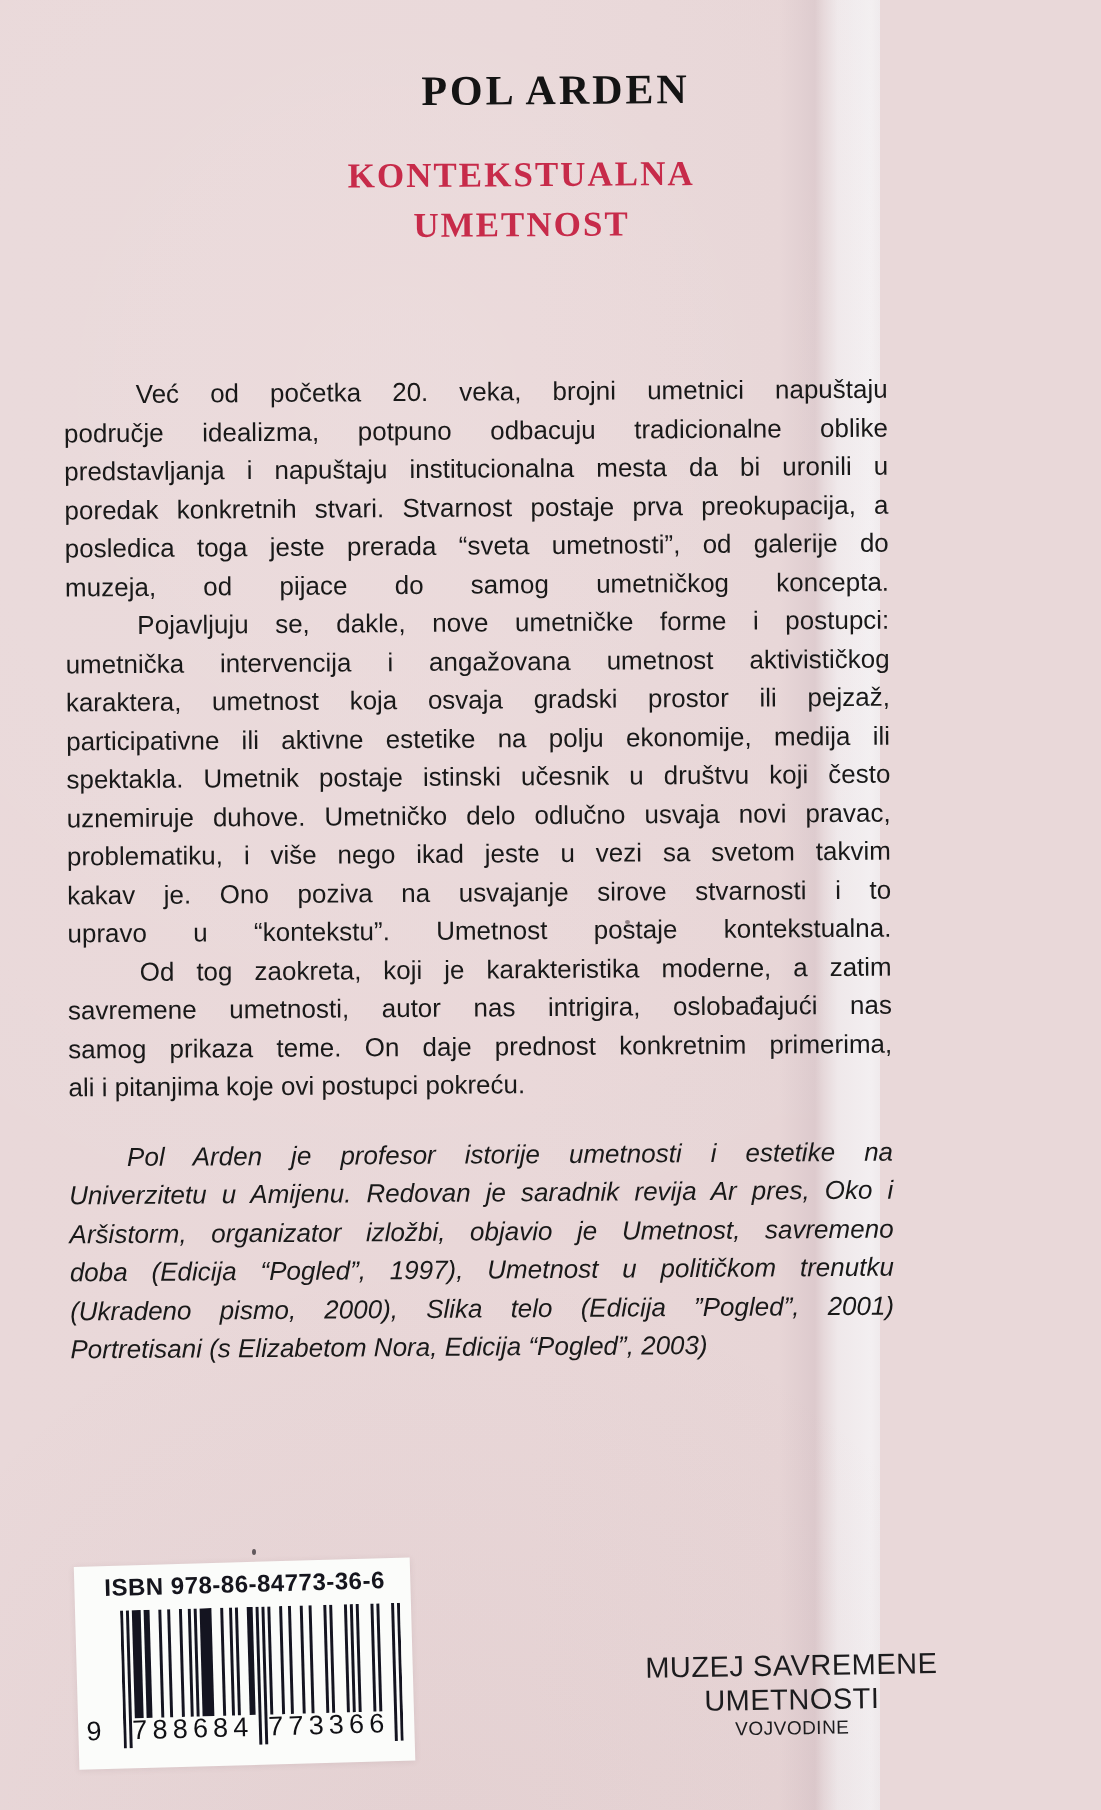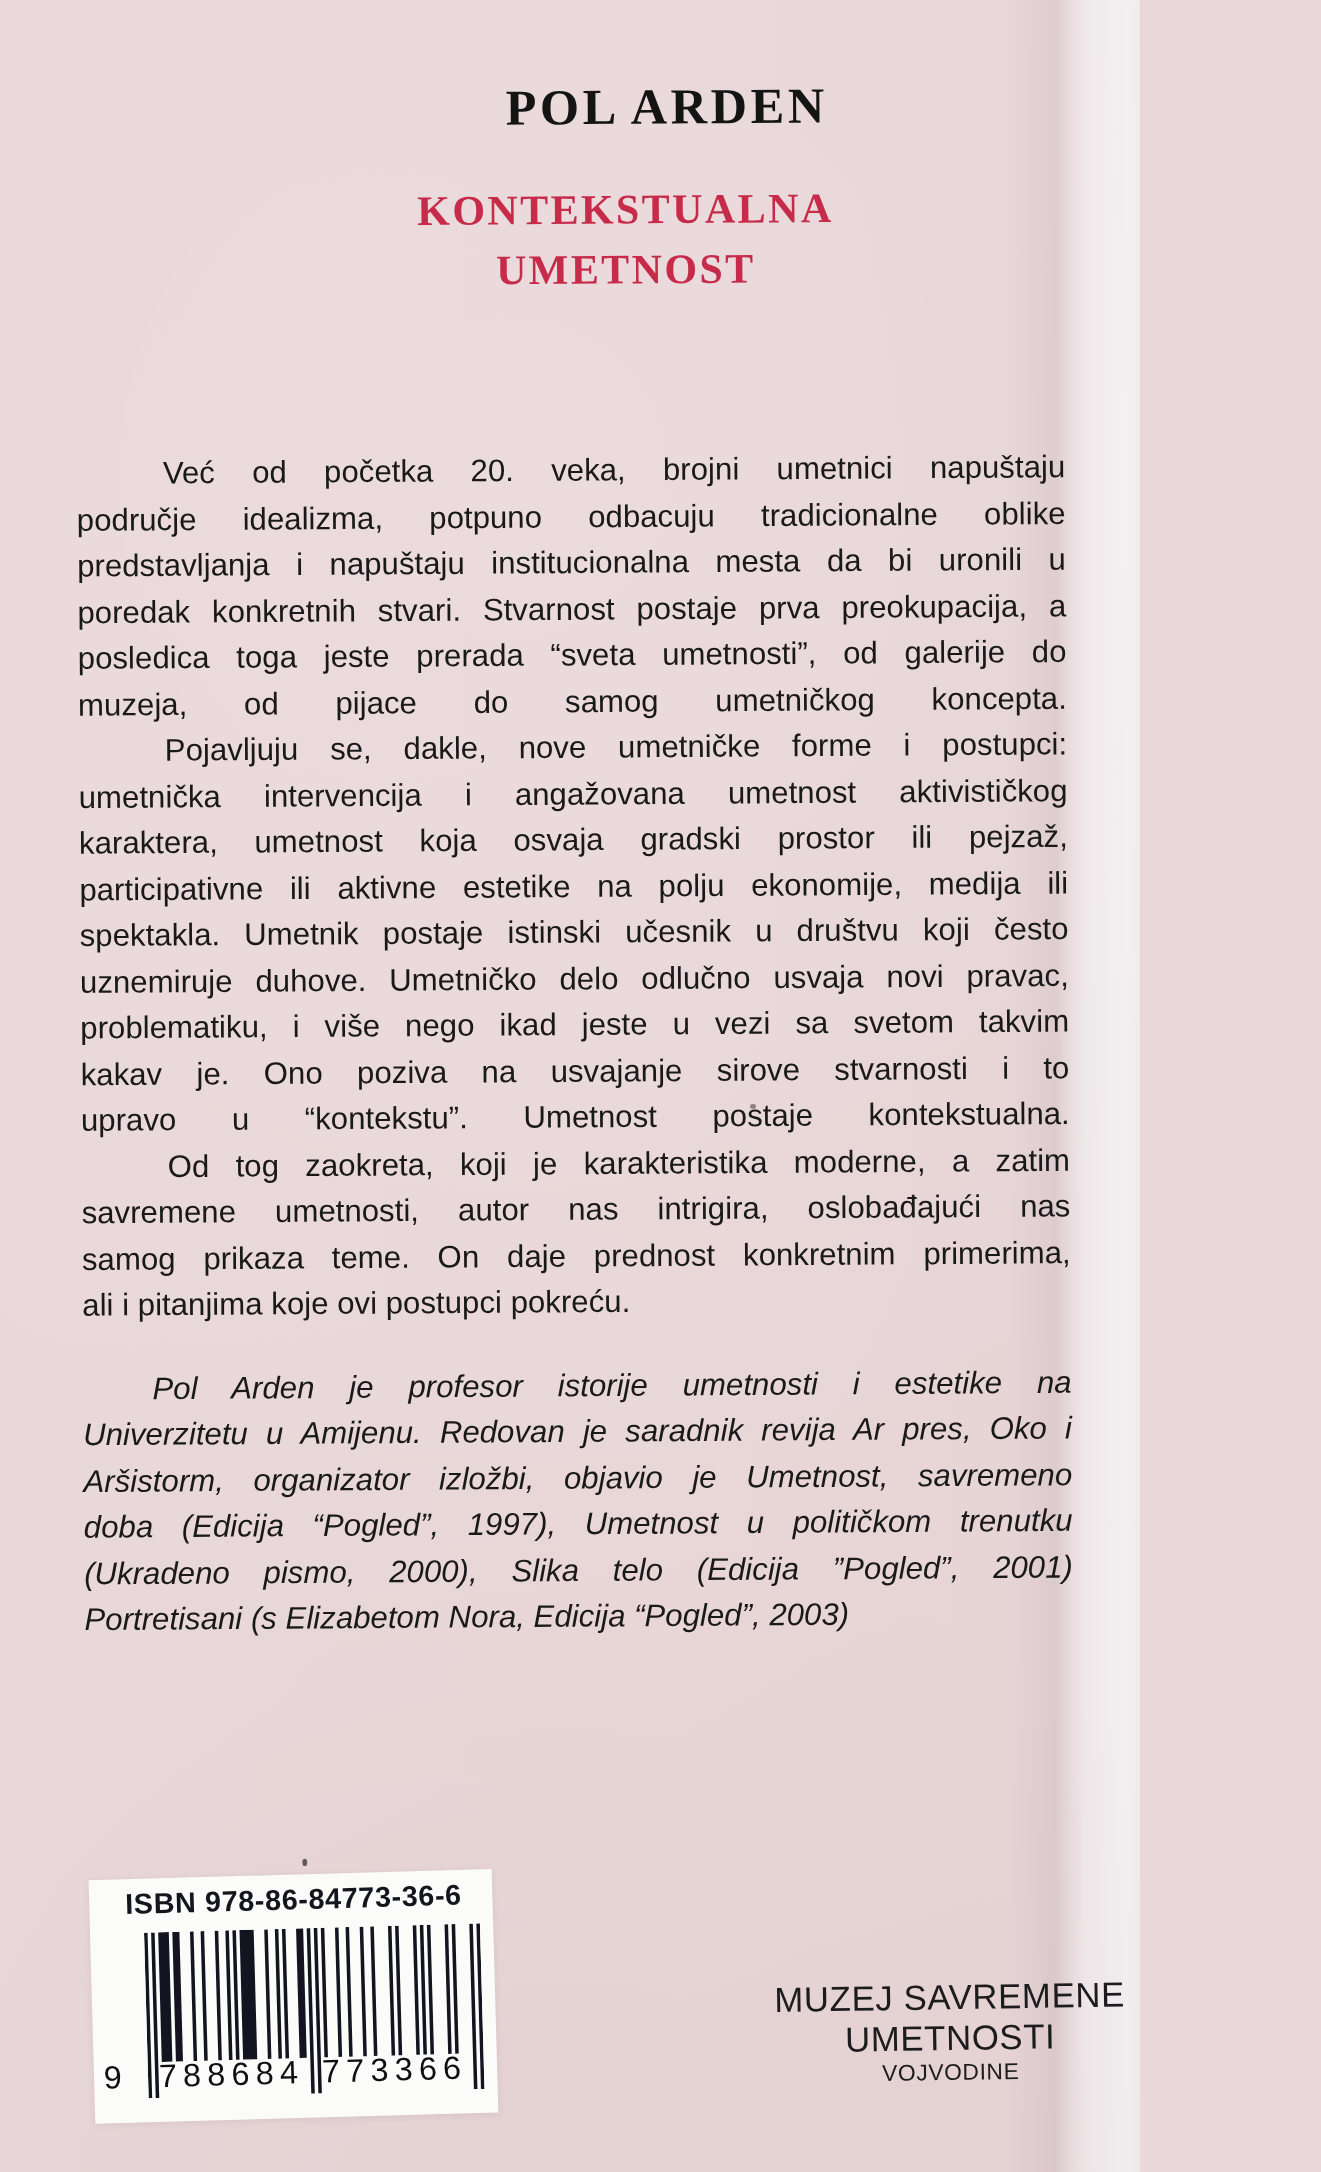--- a/index.html
+++ b/index.html
@@ -1,18 +1,18 @@
 <!DOCTYPE html>
 <html><head>
 <meta charset="utf-8">
 <style>
   html,body{margin:0;padding:0;background:#e9d8d9;}
   body{width:1101px;height:1810px;overflow:hidden;}
   .cover{
-    position:relative;width:950px;height:1810px;
+    position:relative;width:880px;height:1810px;
     color:#1b1b1b;
     font-family:"Liberation Sans",sans-serif;
     background:
       radial-gradient(ellipse 150% 80% at 45% 22%, rgba(255,255,255,0.10), rgba(0,0,0,0) 65%),
       radial-gradient(ellipse 120% 60% at 50% 105%, rgba(120,80,85,0.05), rgba(0,0,0,0) 60%),
       linear-gradient(90deg,
         #e9d8d9 0%, #e9d7d8 60%, #e7d5d6 88.5%,
         #ddcacd 92.6%, #e6d8da 93.6%,
         #efe8ea 95.2%, #f3eff1 99%, #efeaec 100%);
     text-decoration: underline;

